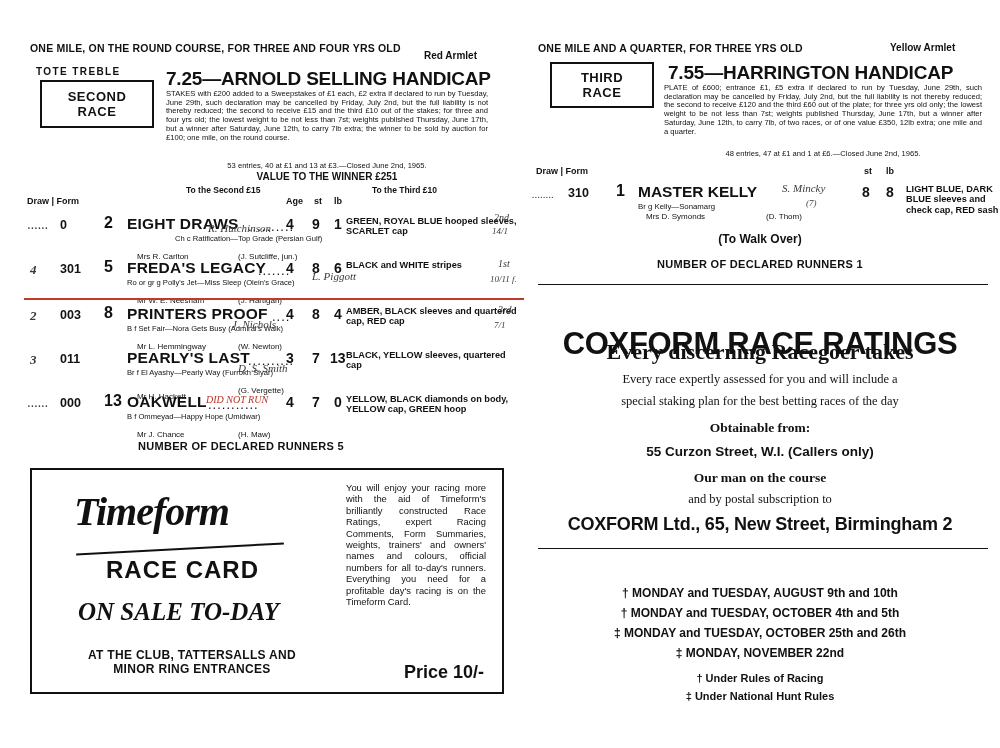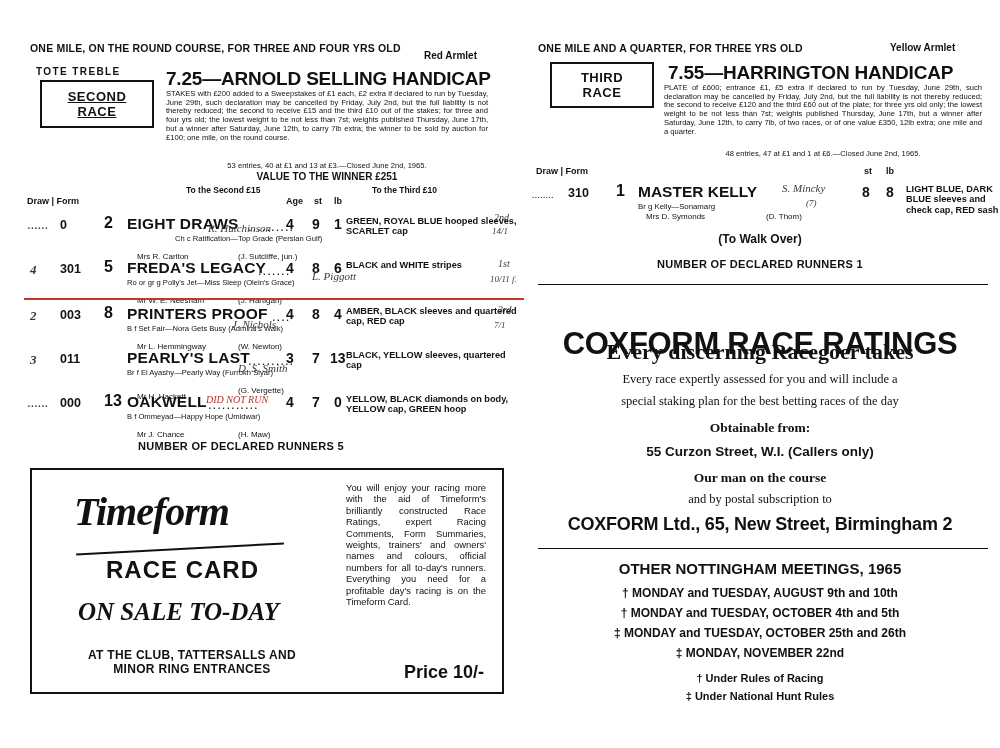--- a/index.html
+++ b/index.html
@@ -90,21 +90,21 @@
 <body>
 
 <div class="page">
 
   <div class="col left">
 
     <div class="course-line" style="left:30px;top:42px;">ONE MILE, ON THE ROUND COURSE, FOR THREE AND FOUR YRS OLD</div>
     <div class="armlet" style="left:424px;top:50px;">Red Armlet</div>
 
     <div class="tote" style="left:36px;top:66px;">TOTE  TREBLE</div>
-    <div class="racebox" style="left:40px;top:80px;width:110px;height:44px;text-decoration:underline;">
+    <div class="racebox" style="left:40px;top:80px;width:110px;height:44px;">
       <div class="l1">SECOND</div>
       <div class="l2">RACE</div>
     </div>
 
     <div class="race-title" style="left:166px;top:68px;">7.25—ARNOLD SELLING HANDICAP</div>
     <div class="race-cond" style="left:166px;top:90px;width:322px;">STAKES with £200 added to a Sweepstakes of £1 each, £2 extra if declared to run by Tuesday, June 29th, such declaration may be cancelled by Friday, July 2nd, but the full liability is not thereby reduced; the second to receive £15 and the third £10 out of the stakes; for three and four yrs old; the lowest weight to be not less than 7st; weights published Thursday, June 17th, but a winner after Saturday, June 12th, to carry 7lb extra; the winner to be sold by auction for £100; one mile, on the round course.</div>
     <div class="race-cond centered" style="left:166px;top:162px;width:322px;">53 entries, 40 at £1 and 13 at £3.—Closed June 2nd, 1965.</div>
     <div style="position:absolute;left:166px;top:171px;width:322px;text-align:center;font-size:10px;font-weight:bold;">VALUE TO THE WINNER £251</div>
     <div style="position:absolute;left:186px;top:185px;font-size:8.5px;font-weight:bold;">To the Second £15</div>
     <div style="position:absolute;left:372px;top:185px;font-size:8.5px;font-weight:bold;">To the Third £10</div>
@@ -260,21 +260,20 @@
       <div class="cox-head cox-3" style="top:394px;left:0;">special staking plan for the best betting races of the day</div>
       <div class="cox-head cox-4" style="top:420px;left:0;">Obtainable from:</div>
       <div class="cox-head cox-5" style="top:444px;left:0;">55 Curzon Street, W.I.   (Callers only)</div>
       <div class="cox-head cox-4" style="top:470px;left:0;">Our man on the course</div>
       <div class="cox-head cox-6" style="top:492px;left:0;">and by postal subscription to</div>
       <div class="cox-head cox-7" style="top:514px;left:0;">COXFORM Ltd., 65, New Street, Birmingham 2</div>
     </div>
 
     <div class="hr" style="left:18px;top:548px;width:450px;"></div>
 
-    <div class="other-head" style="top:560px;left:0;">OTHER NOTTINGHAM MEETINGS, 1965</div>
     <div class="meeting" style="top:586px;left:0;">† MONDAY and TUESDAY, AUGUST 9th and 10th</div>
     <div class="meeting" style="top:606px;left:0;">† MONDAY and TUESDAY, OCTOBER 4th and 5th</div>
     <div class="meeting" style="top:626px;left:0;">‡ MONDAY and TUESDAY, OCTOBER 25th and 26th</div>
     <div class="meeting" style="top:646px;left:0;">‡ MONDAY, NOVEMBER 22nd</div>
     <div class="rules" style="top:672px;left:0;">† Under Rules of Racing</div>
     <div class="rules" style="top:690px;left:0;">‡ Under National Hunt Rules</div>
   </div>
 
 </div>
 

